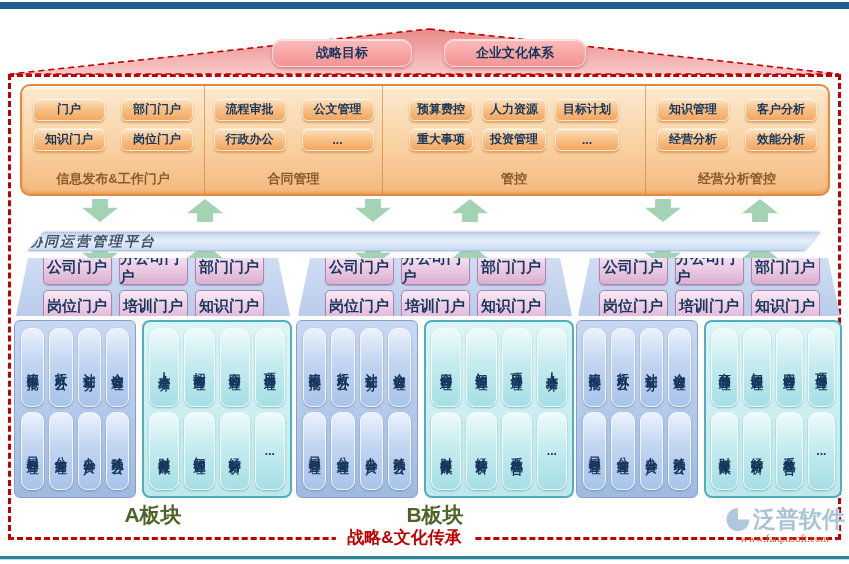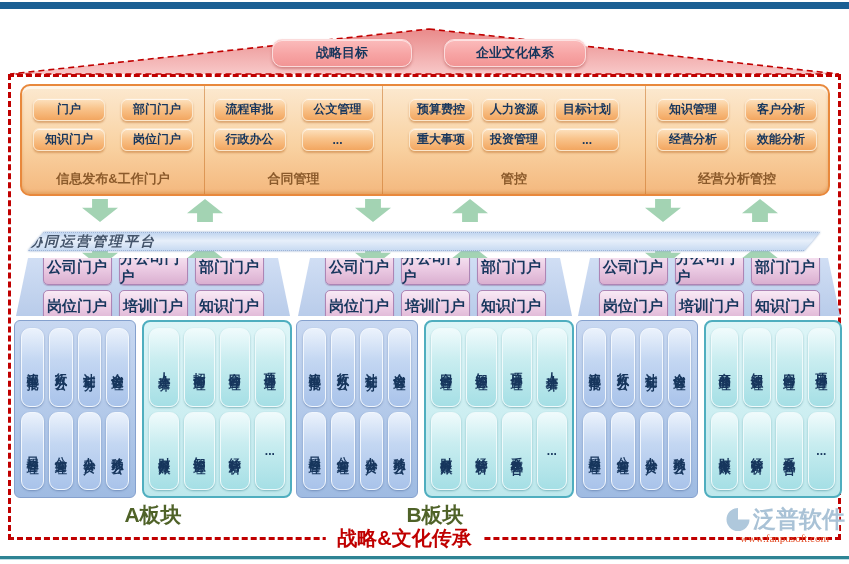--- a/index.html
+++ b/index.html
@@ -79,21 +79,21 @@
   .v-btn.blue{background:linear-gradient(180deg,#EBF2FC 0%,#C4D7F2 40%,#A9C3EA 100%);
     border:1px solid #F2F7FD;box-shadow:0 1px 2px rgba(70,100,150,.5);}
   .v-btn.teal{background:linear-gradient(180deg,#F0FBFC 0%,#C9EDF0 40%,#A5DFE5 100%);
     border:1px solid #EFFAFB;box-shadow:0 1px 2px rgba(40,120,130,.45);}
   .v-btn.dots{writing-mode:horizontal-tb;letter-spacing:0;}
   .board-label{position:absolute;top:243px;left:0;right:0;text-align:center;
     color:#4F6228;font-size:21px;font-weight:bold;}
 
   
   .strategy-label{position:absolute;left:calc(50% - 20px);transform:translateX(-50%);top:527px;
-    background:#fff;padding:0 12px;color:#C00000;font-size:20px;font-weight:bold;line-height:22px;z-index:6;}
+    background:#fff;padding:0 12px;color:#C00000;font-size:17px;font-weight:bold;line-height:22px;z-index:6;}
 
   
   .watermark{position:absolute;right:4px;top:504px;z-index:7;text-align:center;}
   .wm-row{display:flex;align-items:center;justify-content:flex-end;gap:2px;}
   .wm-brand{font-size:23px;font-weight:bold;color:#A9C2D6;text-shadow:1px 1px 0 #fff;}
   .wm-url{font-size:11px;color:#E4502A;margin-top:-3px;font-family:Liberation Serif, serif;}
 </style>
 </head>
 <body>
 

